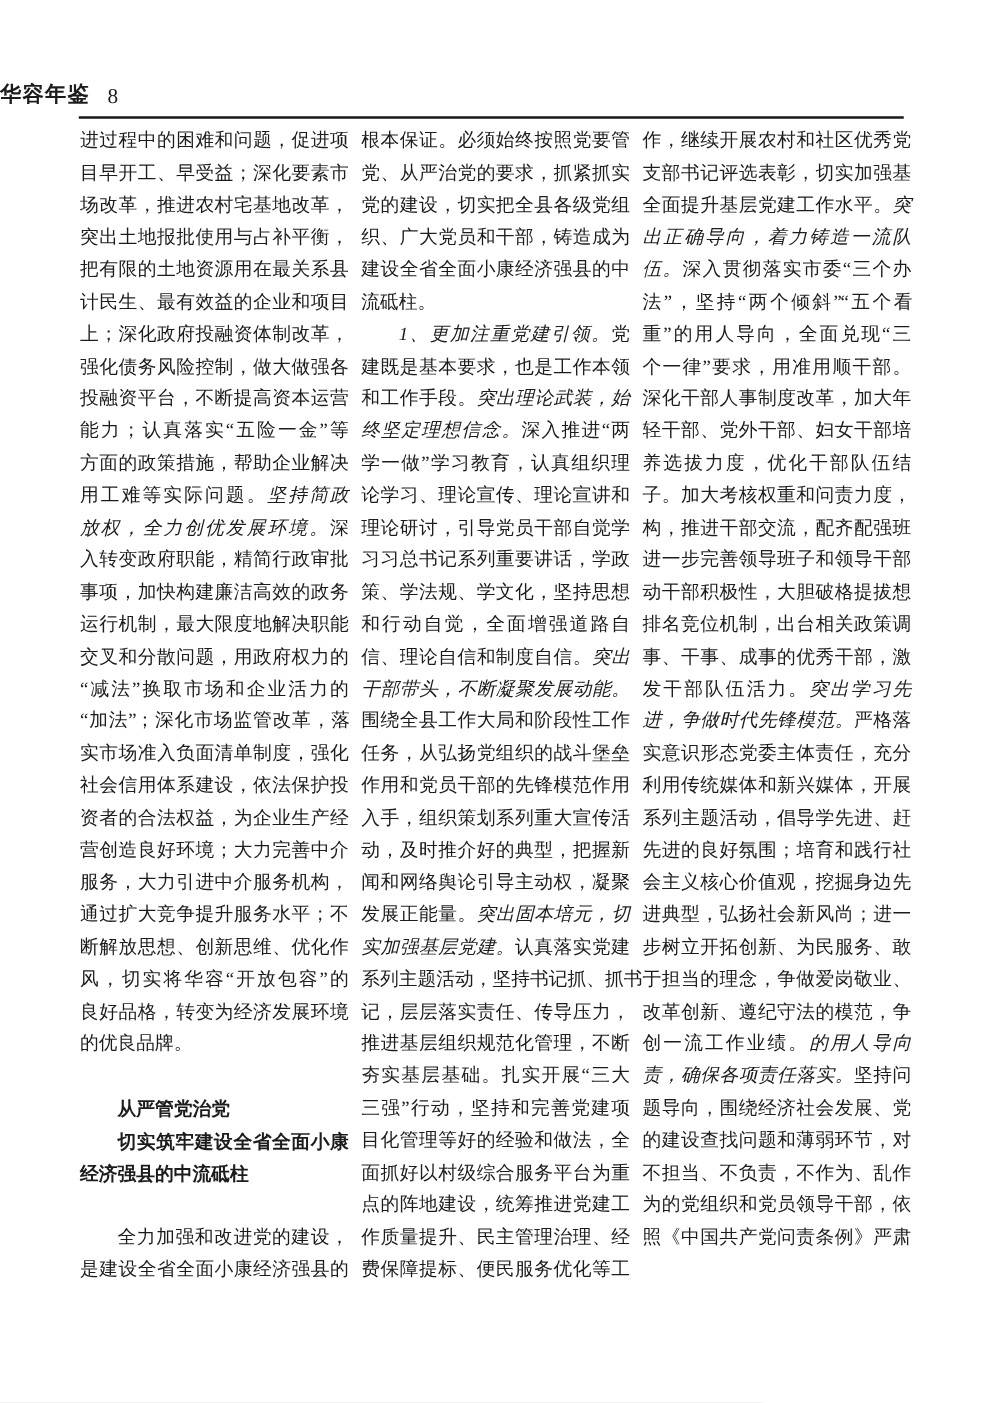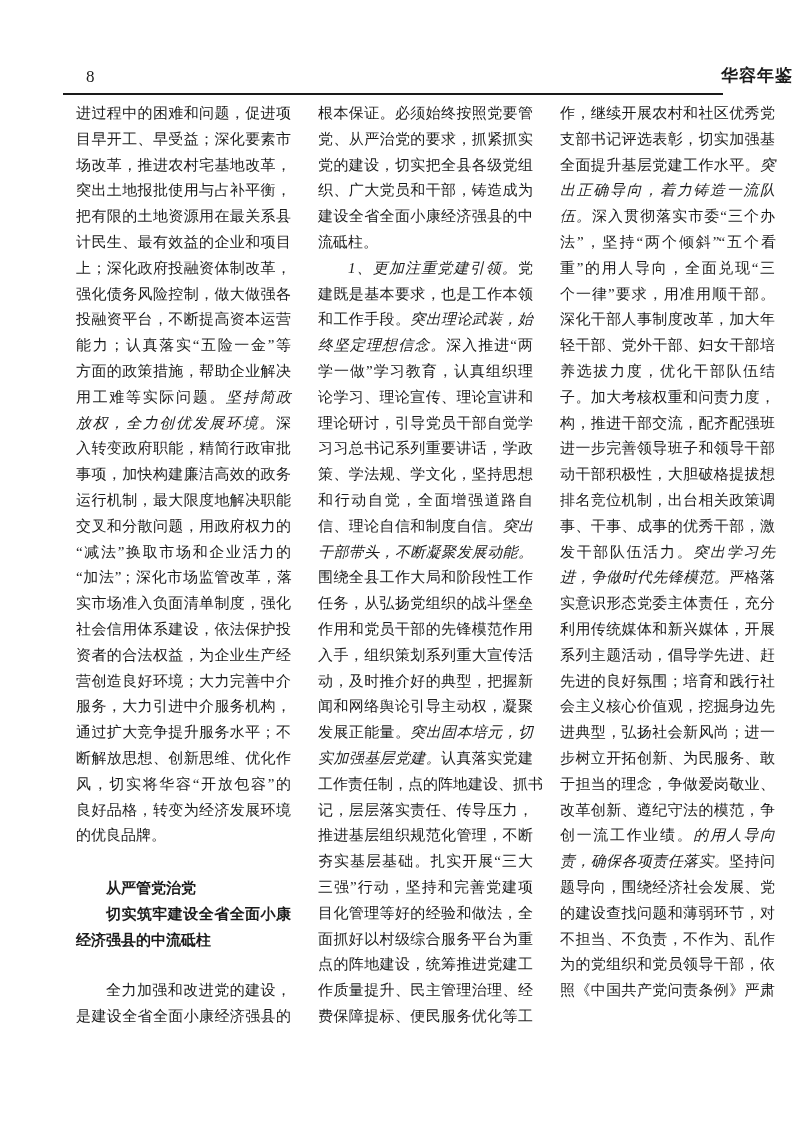--- a/index.html
+++ b/index.html
@@ -12,33 +12,33 @@
     overflow:hidden;
   }
   
   .pgnum{
     position:absolute;left:86px;top:66px;
     font-size:17px;line-height:22px;
     font-family:"Liberation Serif","DejaVu Serif",serif;
   }
   .pgtitle{
     position:absolute;left:0;top:64px;width:793px;
-    text-align:right;
+    text-align:left;
     font-size:17px;line-height:24px;font-weight:bold;
     font-family:"Liberation Sans","DejaVu Sans",sans-serif;
     letter-spacing:1px;
   }
   .rule{
     position:absolute;left:63px;top:93px;width:660px;height:2px;
     background:#1a1a1a;
   }
   
   .content{
-    position:absolute;left:76px;top:101px;
-    display:flex;gap:27px;
+    position:absolute;left:64px;top:101px;
+    display:flex;gap:10px;
   }
   .col{width:215px;}
   .line{
     height:25.8px;line-height:25.8px;
     font-size:15px;
     text-align:justify;
     text-align-last:justify;
     white-space:nowrap;
     overflow:visible;
   }
@@ -119,21 +119,21 @@
         <div class="line"><span>信、理论自信和制度自信。</span><span class="kai">突出</span></div>
         <div class="line"><span class="kai">干部带头，不断凝聚发展动能。</span></div>
         <div class="line"><span>围绕全县工作大局和阶段性工作</span></div>
         <div class="line"><span>任务，从弘扬党组织的战斗堡垒</span></div>
         <div class="line"><span>作用和党员干部的先锋模范作用</span></div>
         <div class="line"><span>入手，组织策划系列重大宣传活</span></div>
         <div class="line"><span>动，及时推介好的典型，把握新</span></div>
         <div class="line"><span>闻和网络舆论引导主动权，凝聚</span></div>
         <div class="line"><span>发展正能量。</span><span class="kai">突出固本培元，切</span></div>
         <div class="line"><span class="kai">实加强基层党建。</span><span>认真落实党建</span></div>
-        <div class="line"><span>工作责任制，点的阵地建设、抓书</span></div>
+        <div class="line"><span>系列主题活动，坚持书记抓、抓书</span></div>
         <div class="line"><span>记，层层落实责任、传导压力，</span></div>
         <div class="line"><span>推进基层组织规范化管理，不断</span></div>
         <div class="line"><span>夯实基层基础。扎实开展“三大</span></div>
         <div class="line"><span>三强”行动，坚持和完善党建项</span></div>
         <div class="line"><span>目化管理等好的经验和做法，全</span></div>
         <div class="line"><span>面抓好以村级综合服务平台为重</span></div>
         <div class="line"><span>点的阵地建设，统筹推进党建工</span></div>
         <div class="line"><span>作质量提升、民主管理治理、经</span></div>
         <div class="line"><span>费保障提标、便民服务优化等工</span></div>
       </div>

